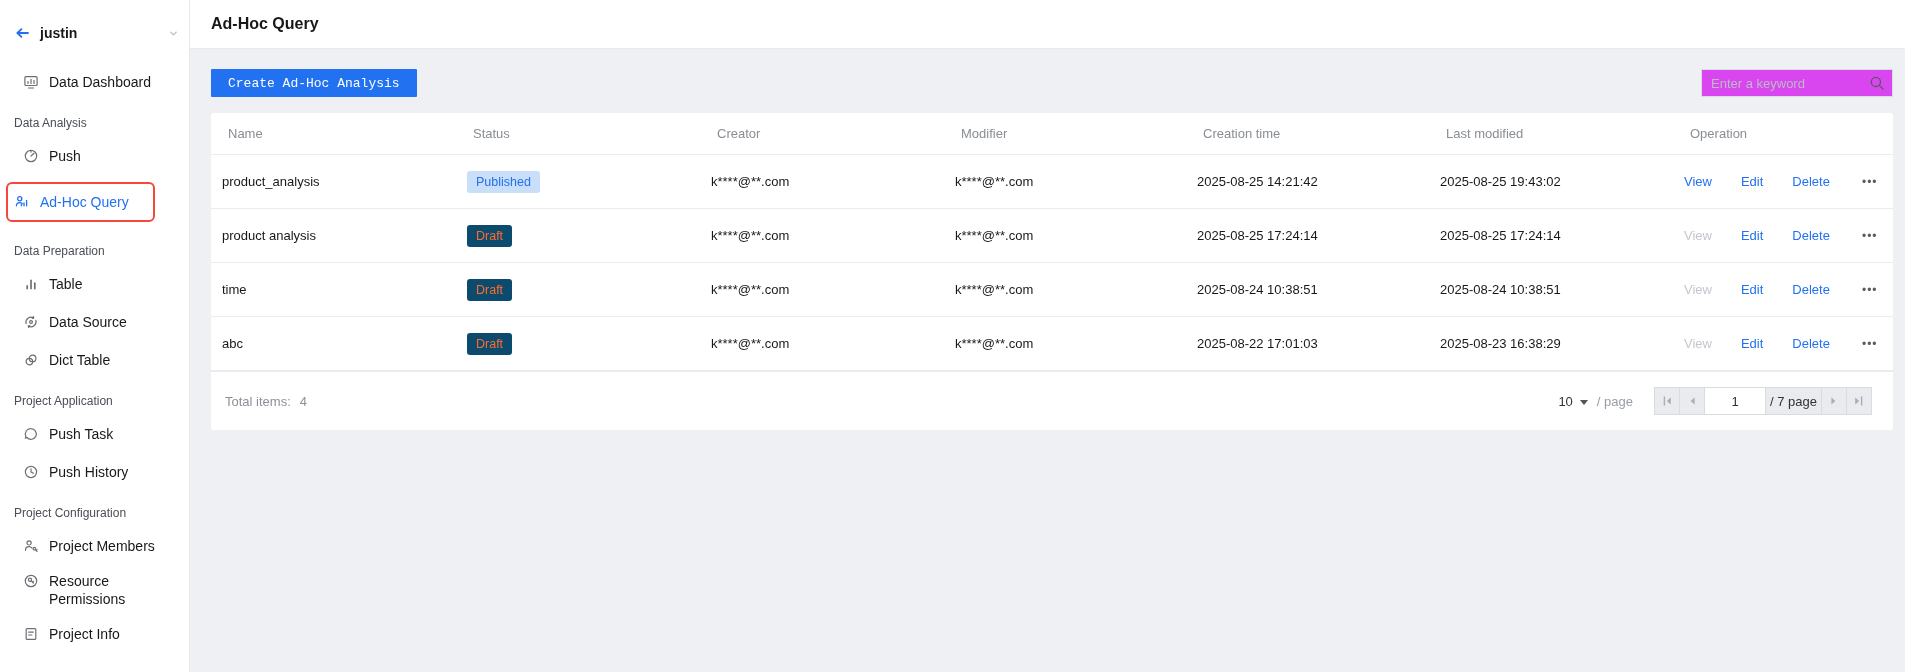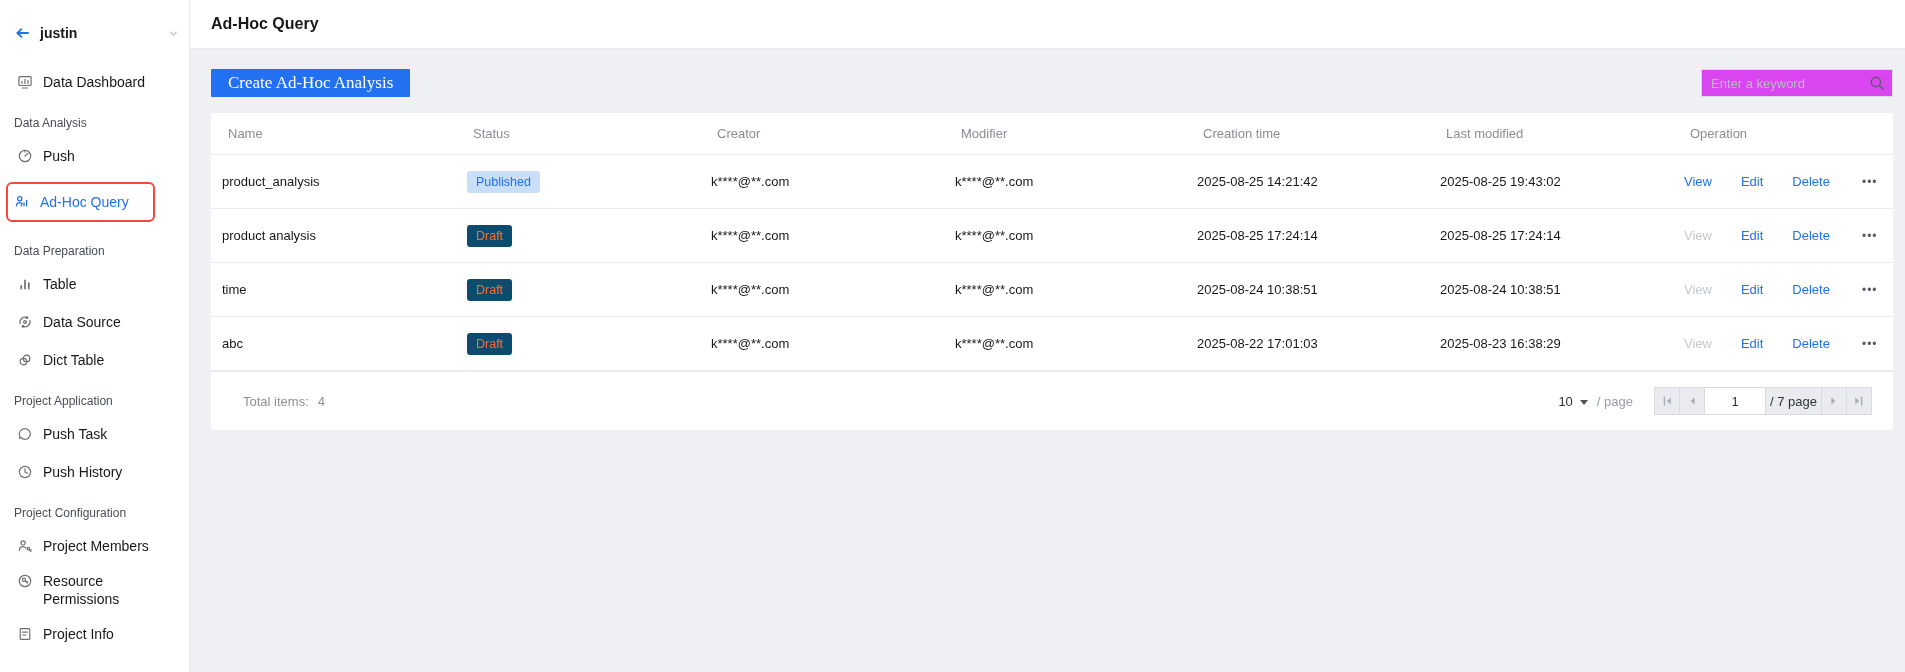--- a/index.html
+++ b/index.html
@@ -5,36 +5,36 @@
   * { margin:0; padding:0; box-sizing:border-box; }
   html,body { width:1905px; height:672px; font-family:"Liberation Sans", sans-serif; background:#eef0f4; overflow:hidden; }
   .app { display:flex; width:1905px; height:672px; }
 
   
   .sidebar { width:190px; min-width:190px; height:100%; background:#fff; border-right:1px solid #e7e9ed; padding-top:20px; }
   .sb-header { display:flex; align-items:center; height:26px; padding:0 10px 0 14px; margin-bottom:24px; }
   .sb-header .back { display:flex; align-items:center; cursor:pointer; }
   .sb-title { font-size:14px; font-weight:bold; color:#17181a; margin-left:9px; flex:1; }
   .sb-caret { color:#b9bdc3; display:flex; }
-  .sb-item { display:flex; align-items:center; height:24px; margin:0 0 14px 3px; padding-left:14px; font-size:14px; color:#17181a; cursor:pointer; }
+  .sb-item { display:flex; align-items:center; height:24px; margin:0 0 14px 9px; padding-left:14px; font-size:14px; color:#17181a; cursor:pointer; }
   .sb-item .icon { width:16px; height:16px; margin-right:10px; display:flex; align-items:center; justify-content:center; }
   .sb-item.active { color:#2171f0; }
   .sb-item.active-outline { border:2px solid #f5473a; border-radius:6px; margin:0 34px 14px 6px; padding-left:6px; height:40px; }
   .sb-label { font-size:12px; color:#494e56; padding-left:14px; margin:22px 0 14px 0; }
   .sb-item.two-line { height:auto; align-items:flex-start; line-height:18px; }
   .sb-item.two-line .icon { margin-top:1px; }
   .sb-item.two-line .txt { width:110px; }
 
   
   .main { flex:1; display:flex; flex-direction:column; }
   .topbar { height:49px; background:#fff; border-bottom:1px solid #e7e9ec; display:flex; align-items:center; padding-left:21px; }
   .page-title { font-size:16px; font-weight:bold; color:#17181a; }
   .content { flex:1; background:#eef0f4; padding:20px 12px 0 21px; }
   .toolbar { display:flex; justify-content:space-between; align-items:center; }
-  .btn-primary { background:#2171f0; color:#fff; border:none; height:28px; padding:0 17px; font-size:17px; font-family:Liberation Serif, serif; cursor:pointer; border-radius:1px; }
+  .btn-primary { background:#2171f0; color:#fff; border:none; height:28px; padding:0 17px; font-size:13px; font-family:Liberation Mono, monospace; cursor:pointer; border-radius:1px; }
   .search-box { position:relative; width:192px; height:28px; }
   .search-box input { width:100%; height:100%; border:1px solid #d9dce1; border-radius:1px; padding:0 30px 0 9px; font-size:13px; color:#333; font-family:"Liberation Sans",sans-serif; background:#d946ef; }
   .search-box input::placeholder { color:#b8bcc2; }
   .search-box .search-ic { position:absolute; right:8px; top:6px; cursor:pointer; }
 
   
   .card { background:#fff; margin-top:16px; border-radius:2px; }
   .trow { display:grid; grid-template-columns:245px 244px 244px 242px 243px 244px 1fr; align-items:center; padding-left:11px; }
   .thead { height:42px; border-bottom:1px solid #e9ebee;padding-left:17px; }
   .thead .th { font-size:13px; color:#898d95; }
@@ -42,21 +42,21 @@
   .td { font-size:13px; color:#17181a; }
   .badge { display:inline-block; font-size:12.5px; padding:4px 9px; border-radius:3px; }
   .badge[data-status="published"] { background:#c9def8; color:#2171f0; }
   .badge[data-status="draft"] { background:#0c4a6e; color:#ff6c2a; }
   .ops { display:flex; align-items:center; gap:29px; }
   .op-link { font-size:13px; color:#2171f0; cursor:pointer; }
   .op-link[data-enabled="false"] { color:#c3c7cd; cursor:default; }
   .more-dots { color:#585d64; font-size:12px; letter-spacing:1px; margin-left:3px; cursor:pointer; line-height:1; }
 
   
-  .tfoot { height:59px; display:flex; align-items:center; justify-content:space-between; padding:0 21px 0 32px; border-top:1px solid #e9ebee; }
+  .tfoot { height:59px; display:flex; align-items:center; justify-content:space-between; padding:0 21px 0 14px; border-top:1px solid #e9ebee; }
   .total { font-size:13px; color:#8c9097; display:flex; gap:9px; }
   .pager { display:flex; align-items:center; }
   .psize { display:flex; align-items:center; font-size:13px; }
   .psize .num { color:#2f3338; }
   .psize .caret { width:0; height:0; border-left:4px solid transparent; border-right:4px solid transparent; border-top:5px solid #4e545c; margin:2px 0 0 7px; cursor:pointer; }
   .psize .perpage { color:#989da4; margin-left:9px; }
   .pgroup { display:flex; align-items:center; margin-left:21px; }
   .pcell { height:28px; border:1px solid #d8dbe0; background:#e9ebef; display:flex; align-items:center; justify-content:center; margin-left:-1px; cursor:pointer; }
   .pcell.first { margin-left:0; width:30px; }
   .pcell.nav { width:26px; }

